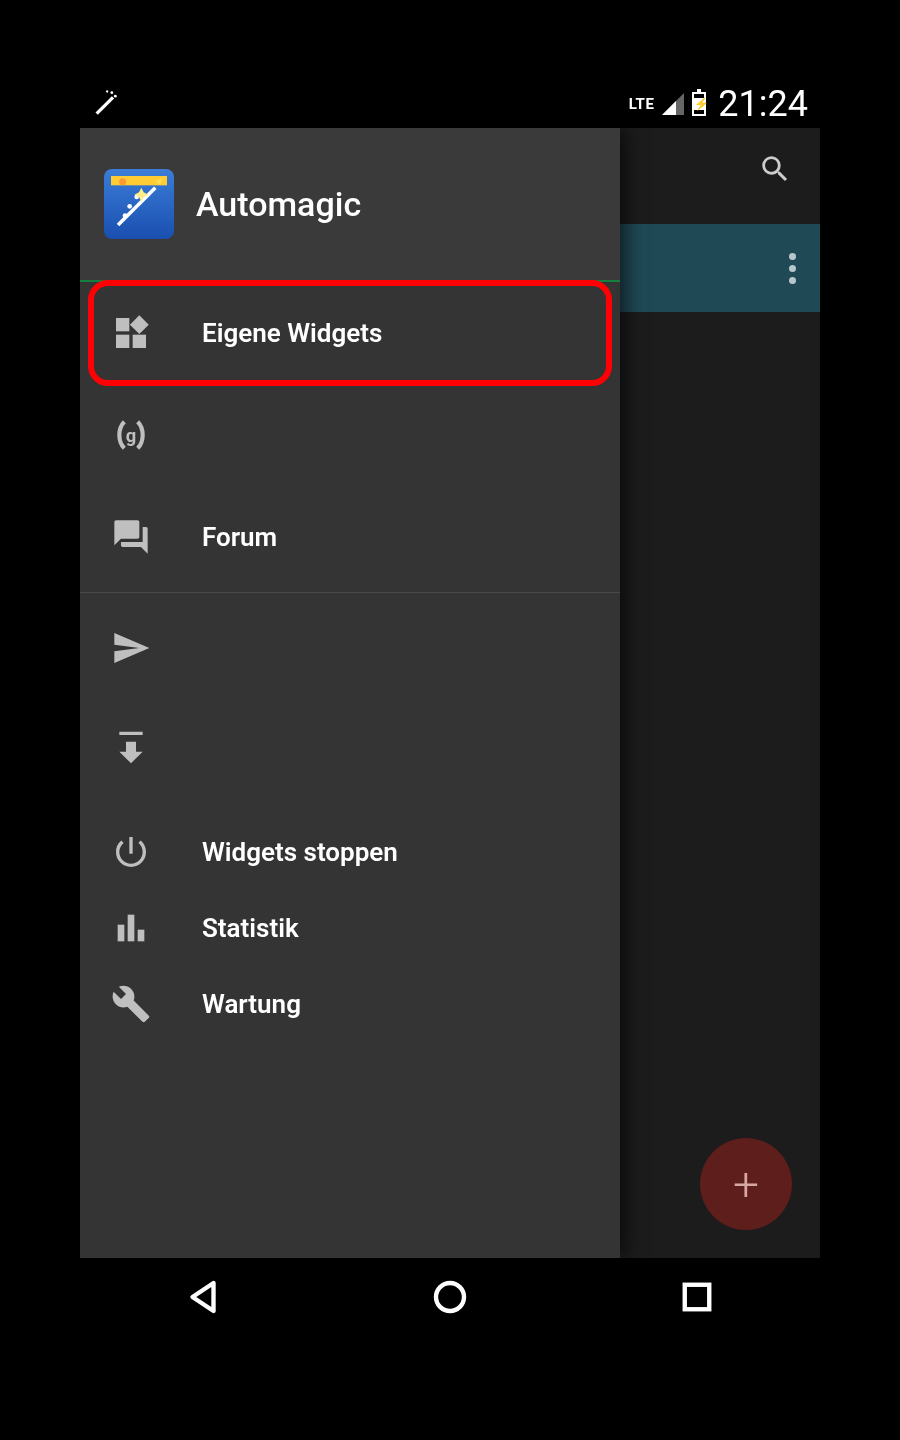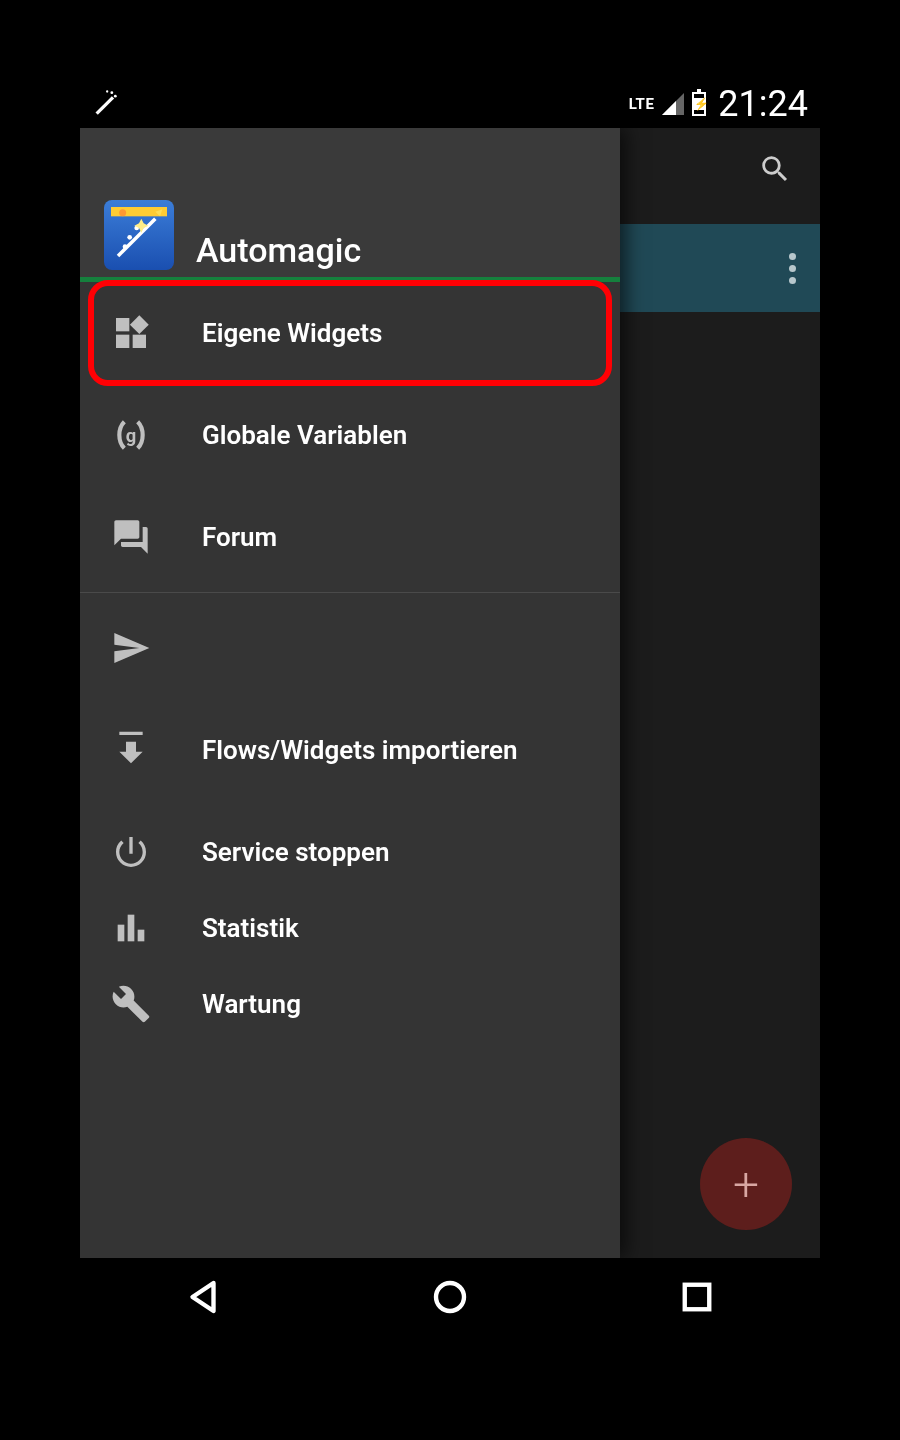--- a/index.html
+++ b/index.html
@@ -136,24 +136,24 @@
     width: 540px;
     height: 100%;
     background: #343434;
     z-index: 10;
     box-shadow: 6px 0 18px rgba(0,0,0,0.6);
     overflow:hidden;
   }
   .drawer-header {
     height: 154px;
     display: flex;
-    align-items: flex-end;
+    align-items: center;
     padding: 7px 24px;
     gap: 22px;
-    border-bottom: 5px solid #15803d;
+    border-bottom: 2px solid #15803d;
     background:#3a3a3a;
   }
   .app-icon {
     width: 70px;
     height: 70px;
     border-radius: 8px;
     background: linear-gradient(to bottom, #3b7dd8 0%, #1a4fb0 100%);
     position:relative;
     overflow:hidden;
     display:flex;align-items:center;justify-content:center;
@@ -278,21 +278,20 @@
           <div class="highlight-box"></div>
         </div>
 
         <div class="drawer-item">
           <span class="icn">
             <svg viewBox="0 0 24 24">
                 <path d="M8 4c-2 2-3 5-3 8s1 6 3 8M16 4c2 2 3 5 3 8s-1 6-3 8" fill="none" stroke="#bfbfbf" stroke-width="2.5"></path>
                 <text x="12" y="16" text-anchor="middle" font-size="11" font-weight="bold" fill="#bfbfbf">g</text>
               </svg>
           </span>
-          <span class="lbl">Globale Variablen</span>
         </div>
 
 
         <div class="drawer-item">
           <span class="icn">
             <svg viewBox="0 0 24 24">
                 <path d="M21 6h-2v9H6v2c0 .55.45 1 1 1h11l4 4V7c0-.55-.45-1-1-1zm-4 6V3c0-.55-.45-1-1-1H3c-.55 0-1 .45-1 1v14l4-4h10c.55 0 1-.45 1-1z"></path>
               </svg>
           </span>
           <span class="lbl">Forum</span>
@@ -308,30 +307,29 @@
               </svg>
           </span>
         </div>
 
         <div class="drawer-item">
           <span class="icn">
             <svg viewBox="0 0 24 24">
                 <path d="M19 19H5v2h14v-2zM12 2L5 9h4v6h6V9h4l-7-7z" transform="rotate(180 12 11)"></path>
               </svg>
           </span>
-          <span class="lbl">Flows/Widgets importieren</span>
         </div>
 
         <div class="drawer-item">
           <span class="icn">
             <svg viewBox="0 0 24 24">
                 <path d="M13 3h-2v10h2V3zm4.83 2.17l-1.42 1.42A6.92 6.92 0 0119 12a7 7 0 11-14 0c0-2.05.88-3.9 2.58-5.41L6.17 5.17A8.932 8.932 0 003 12a9 9 0 1018 0c0-2.74-1.23-5.18-3.17-6.83z"></path>
               </svg>
           </span>
-          <span class="lbl">Service stoppen</span>
+          <span class="lbl">Widgets stoppen</span>
         </div>
 
         <div class="drawer-item partial-item">
           <span class="icn">
             <svg viewBox="0 0 24 24">
                 <rect x="4" y="10" width="4" height="10"></rect>
                 <rect x="10" y="4" width="4" height="16"></rect>
                 <rect x="16" y="13" width="4" height="7"></rect>
               </svg>
           </span>

